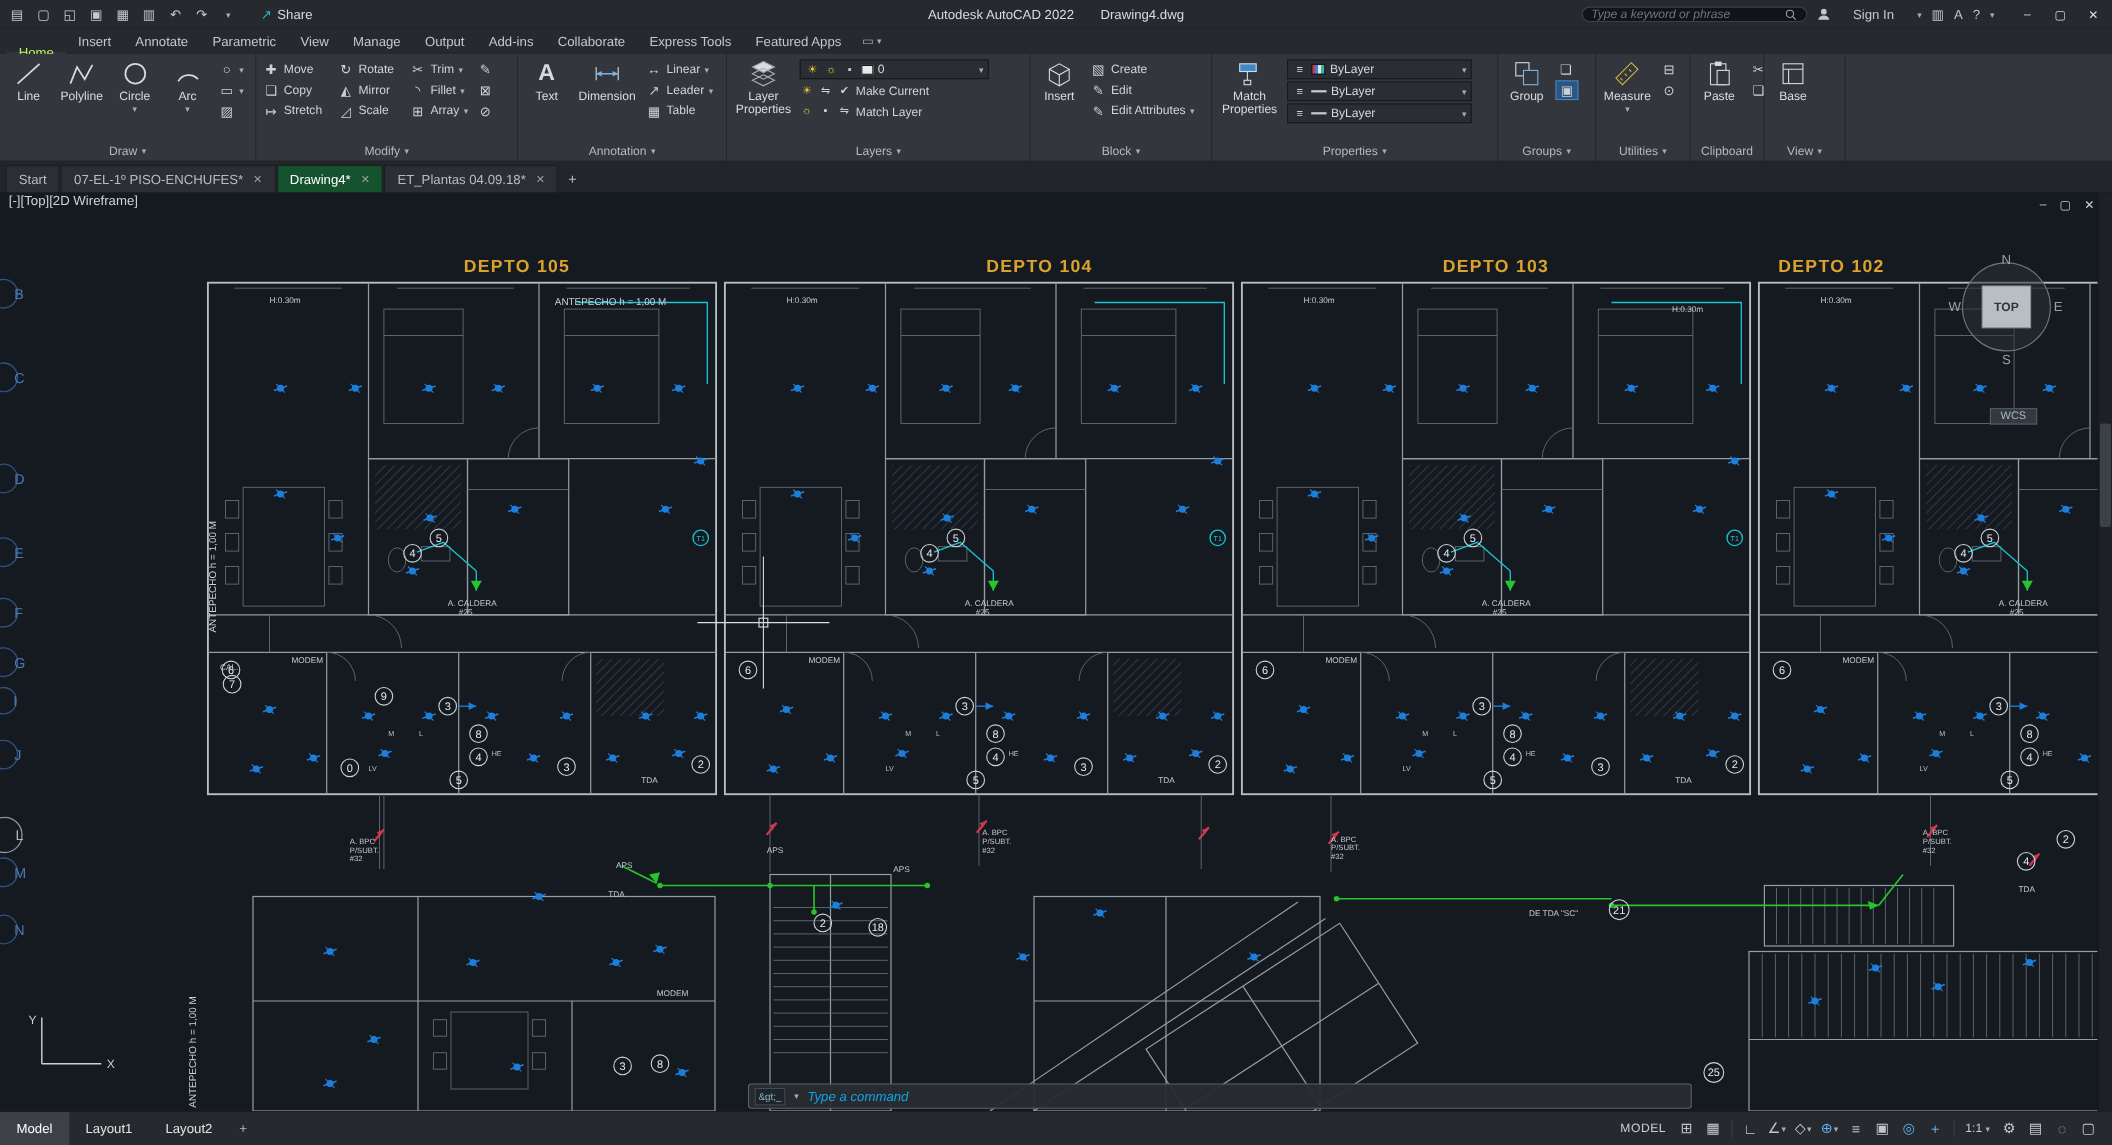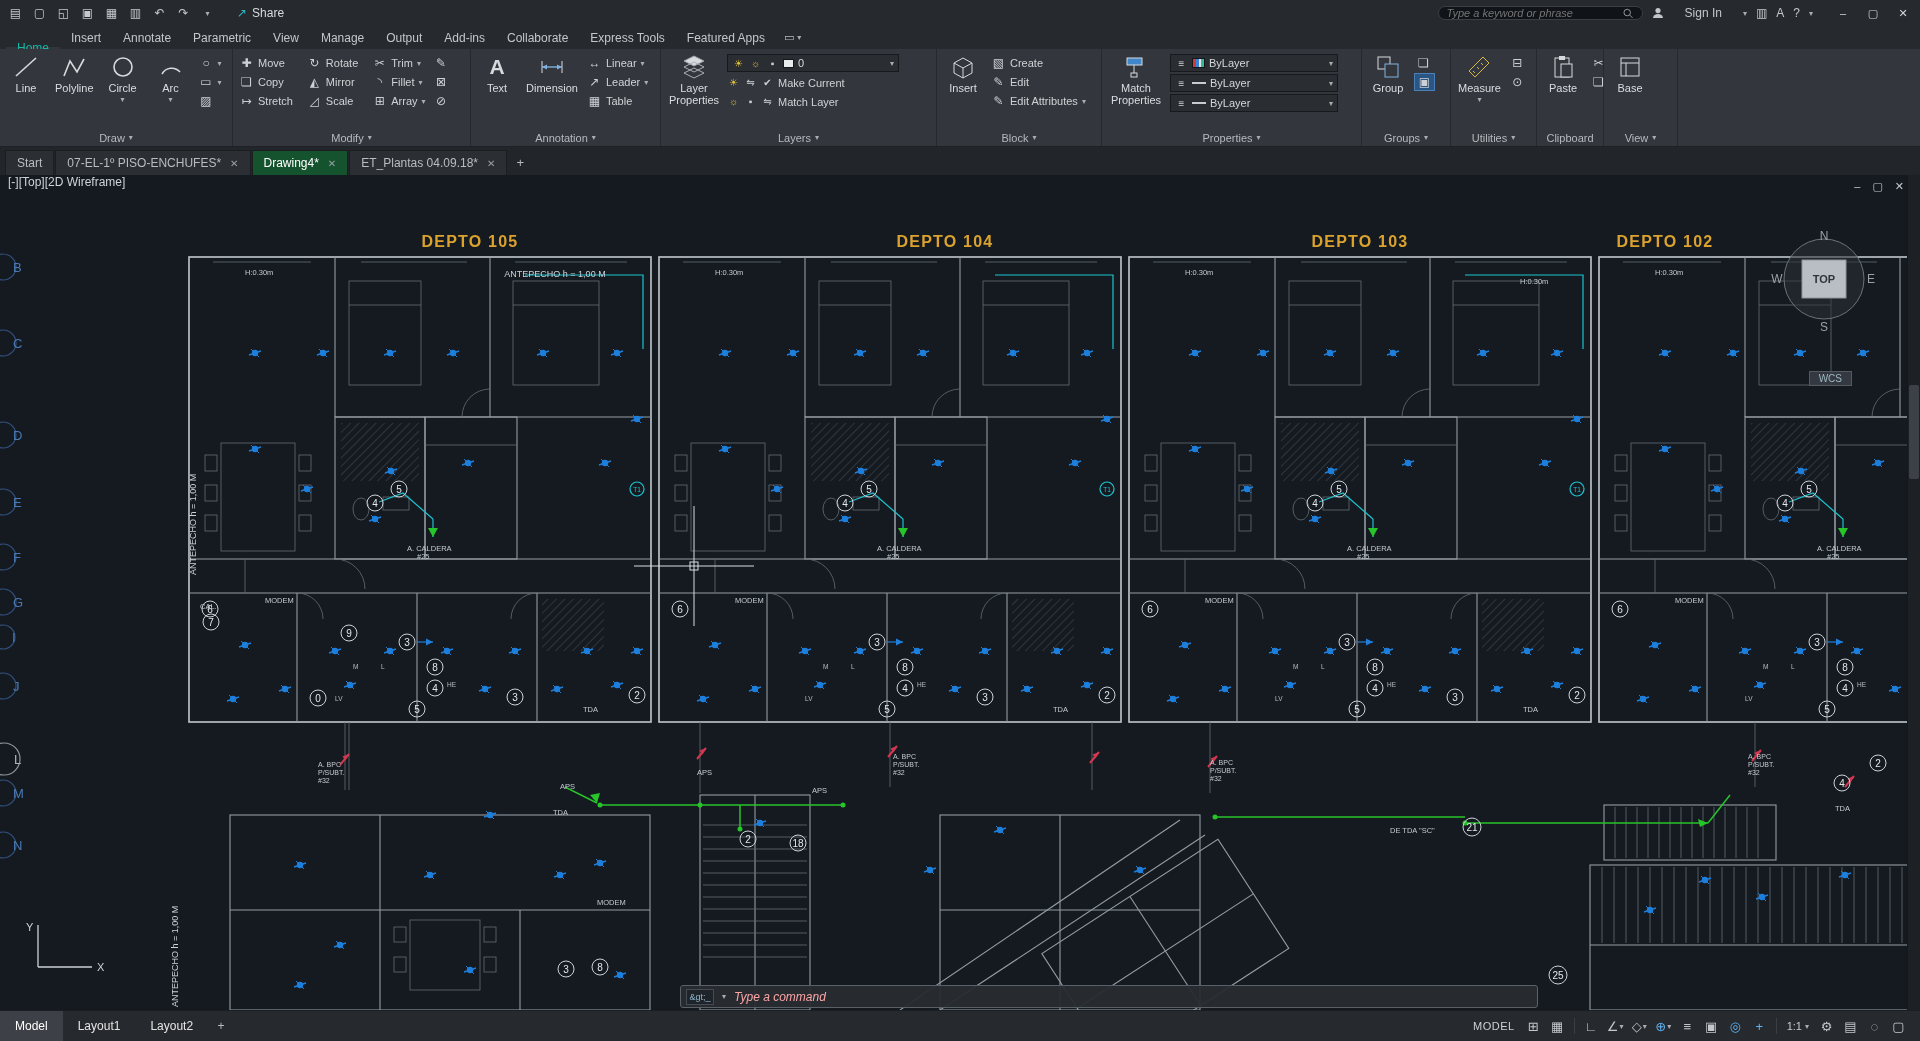--- a/index.html
+++ b/index.html
@@ -18,21 +18,21 @@
   .tb-right { margin-left:auto; display:flex; align-items:center; gap:9px; padding-right:2px; z-index:2; }
   .search-box { width:205px; height:14px; background:#101317; border:1px solid #3b4046; border-radius:9px; display:flex; align-items:center; gap:2px; padding:0 8px; }
   .search-box input { background:transparent; border:none; outline:none; color:#9aa0a6; font-style:italic; font-size:11px; width:100%; font-family:inherit; }
   .tb-ic { color:#c2c7cb; font-size:12px; display:flex; align-items:center; gap:21px; }
   .winbtns { display:flex; margin-left:6px; }
   .winbtn { width:30px; height:26px; display:flex; align-items:center; justify-content:center; color:#d4d8db; font-size:11px; }
 
   
   .ribbon-tabs { height:23px; background:#26292e; display:flex; align-items:stretch; padding-left:6px; flex:none; }
   .rtab { padding:0 11px; display:flex; align-items:center; font-size:12px; color:#c3c7cb; }
-  .rtab.active { background:#33363c; color:#14b8a6;margin-top:21px; }
+  .rtab.active { background:#33363c; color:#bef264;margin-top:21px; }
   .rtab-extra { display:flex; align-items:center; gap:3px; padding:0 8px; color:#b9bdc1; font-size:11px; }
 
   
   .ribbon { height:98px; background:#33363c; display:flex; border-bottom:1px solid #1e2125; flex:none; }
   .panel { border-right:1px solid #26282c; display:flex; flex-direction:column; padding:2px 4px 0; flex:none; }
   .panel-body { flex:1; display:flex; gap:4px; align-items:flex-start; }
   .panel-title { height:17px; display:flex; align-items:center; justify-content:center; gap:4px; font-size:11px; color:#b6babe; }
   .caret { font-size:8px; color:#a9adb2; }
   .bigbtn { display:flex; flex-direction:column; align-items:center; gap:2px; padding:3px 3px 0; font-size:11px; color:#dadde0; min-width:44px; text-align:center; line-height:1.12; }
   .bigbtn svg { width:26px; height:26px; flex:none; }
@@ -65,21 +65,21 @@
   .canvas svg.draw { position:absolute; inset:0; }
   svg { font-family:"Liberation Sans","DejaVu Sans",sans-serif; }
   .vp-label { position:absolute; left:8px; top:0; font-size:12px; color:#ced3d7; z-index:3; }
   .canvas-controls { position:absolute; right:16px; top:5px; display:flex; gap:12px; color:#c6cbd0; font-size:11px; z-index:3; }
   .viewcube { position:absolute; right:40px; top:48px; width:112px; height:112px; z-index:2; }
   .wcs-chip { position:absolute; right:68px; top:196px; background:rgba(58,64,70,.85); border:1px solid #545a61; color:#9fb9c2; font-size:10px; padding:1px 9px; z-index:2; }
   .vscroll { position:absolute; right:0; top:0; bottom:0; width:13px; background:#1d2126; border-left:1px solid #14171b; z-index:4; }
   .vthumb { position:absolute; right:1px; top:210px; width:10px; height:94px; background:#3b4147; border-radius:2px; }
   .cmdbar { position:absolute; left:680px; top:810px; width:858px; height:23px; background:rgba(40,44,50,.95); border:1px solid #5a6068; border-radius:3px; display:flex; align-items:center; gap:8px; padding:0 5px; z-index:5; }
   .cmd-icon { width:28px; height:16px; background:#1f232a; border:1px solid #454b52; color:#8fb6cc; display:flex; align-items:center; justify-content:center; font-size:9px; flex:none; }
-  .cmd-text { color:#fca5a5; font-style:italic; font-size:12px; }
+  .cmd-text { color:#0ea5e9; font-style:italic; font-size:12px; }
   .ucs { position:absolute; left:12px; top:742px; z-index:2; }
 
   
   .w0 { stroke:#646c74; stroke-width:.8; fill:none; }
   .w1 { stroke:#949ca4; stroke-width:1.1; fill:none; }
   .w2 { stroke:#b7bec5; stroke-width:1.7; fill:none; }
   .cy { stroke:#1bc3d0; stroke-width:1.2; fill:none; }
   .gl { stroke:#27c42a; stroke-width:1.5; fill:none; }
   .gn { fill:#27c42a; }
   .t6 { font-size:6.5px; fill:#b6bec5; }
@@ -121,20 +121,23 @@
       <span class="qa-btn">▣</span>
       <span class="qa-btn">▦</span>
       <span class="qa-btn">▥</span>
       <span class="qa-btn">↶</span>
       <span class="qa-btn">↷</span>
       <span class="qa-btn caret">▾</span>
     </div>
     <div class="share">
       <span class="ic">↗</span>
       <span>Share</span>
+    </div>
+    <div class="tb-center">
+      <span>Autodesk AutoCAD 2022</span><span>Drawing4.dwg</span>
     </div>
     <div class="tb-right">
       <div class="search-box">
         <input placeholder="Type a keyword or phrase" style="">
         <svg width="11" height="11" viewBox="0 0 11 11">
             <circle cx="4.5" cy="4.5" r="3.5" fill="none" stroke="#9aa0a6"></circle>
             <line x1="7.2" y1="7.2" x2="10.2" y2="10.2" stroke="#9aa0a6"></line>
           </svg>
       </div>
       <div class="tb-ic">

